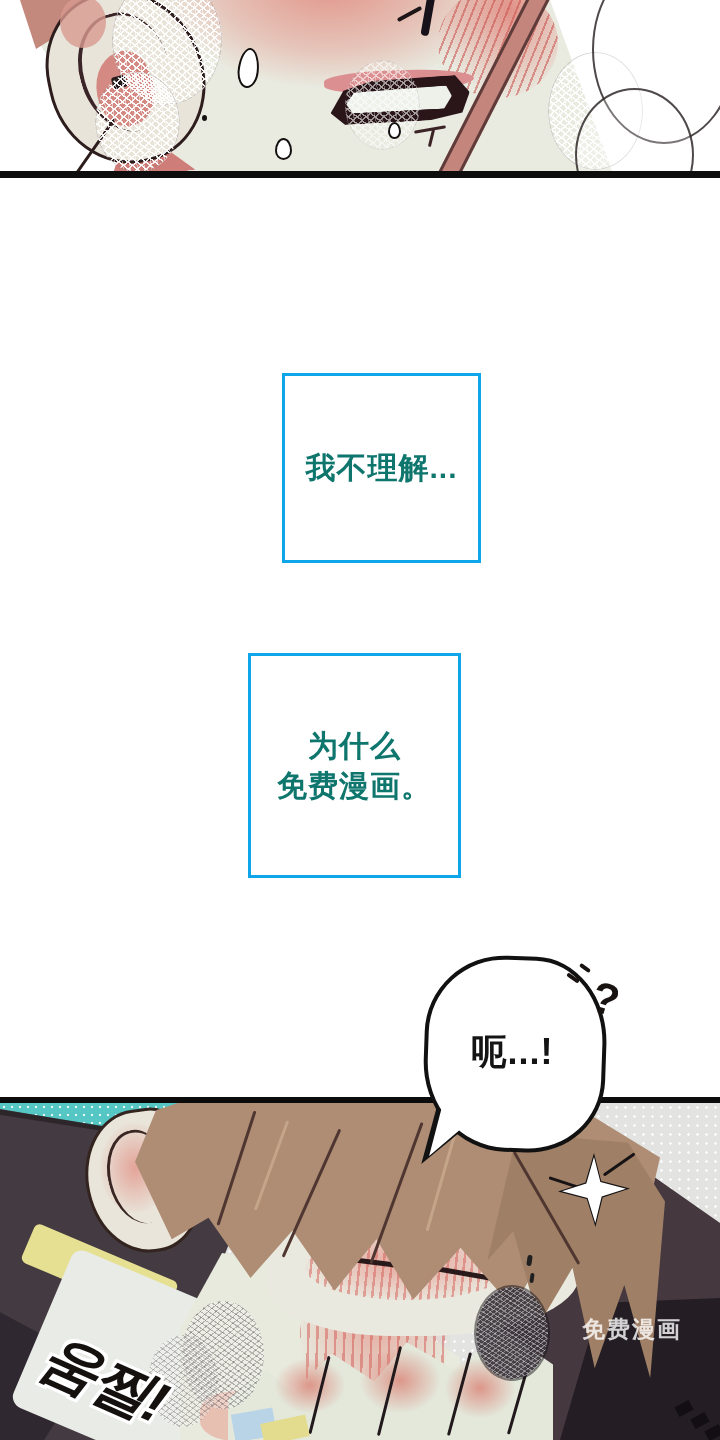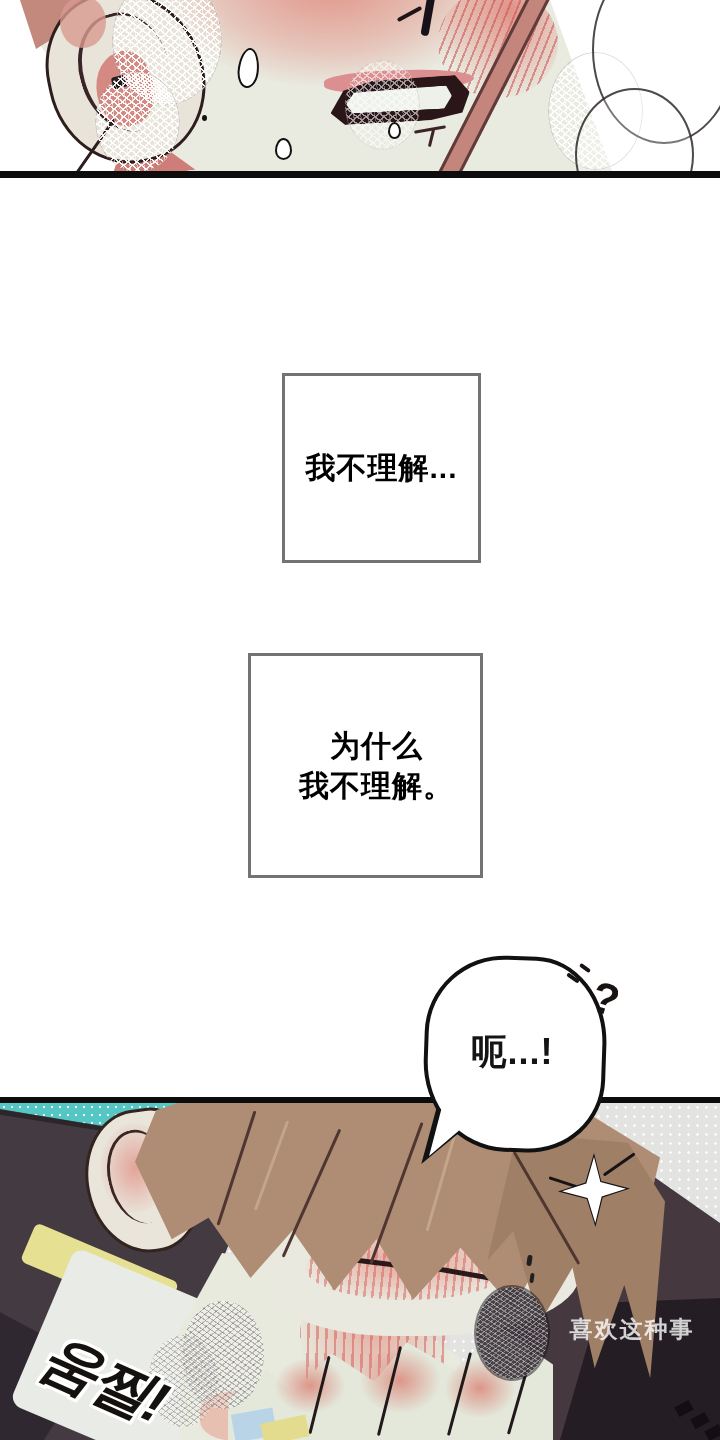--- a/index.html
+++ b/index.html
@@ -51,22 +51,22 @@
       repeating-linear-gradient(38deg,rgba(255,255,255,.95) 0 1.4px,rgba(255,255,255,0) 1.4px 5.5px),
       repeating-linear-gradient(-42deg,rgba(255,255,255,.9) 0 1.4px,rgba(255,255,255,0) 1.4px 6px),
       repeating-linear-gradient(80deg,rgba(255,255,255,.55) 0 1px,transparent 1px 7px);
     box-shadow:inset 0 0 0 1px rgba(120,110,105,.3);}
   .oc{border:2px solid rgba(35,28,28,.8);border-radius:50%;background:rgba(255,255,255,.25);}
 
   .drop{background:#fff;border:2.5px solid #13100f;border-radius:50% 50% 50% 50%/58% 58% 42% 42%;}
   .dot{background:#15110f;border-radius:50%;}
 
   
-  .textbox{background:#fff;border:3px solid #737373;display:flex;flex-direction:column;
-    align-items:center;justify-content:center;color:#000000;font-weight:700;
+  .textbox{background:#fff;border:3px solid #0ea5e9;display:flex;flex-direction:column;
+    align-items:center;justify-content:center;color:#0f766e;font-weight:700;
     font-size:30px;line-height:40px;letter-spacing:1px;text-align:center;}
 
   
   .bubble{left:424px;top:956px;width:174px;height:188px;background:#fff;border:4px solid #111;
     border-radius:44% 40% 42% 46%/40% 44% 38% 46%;transform:rotate(2deg);z-index:9;}
   .tail-black{left:420px;top:1098px;width:64px;height:66px;background:#121212;
     clip-path:polygon(2% 100%,30% 0,100% 22%);z-index:8;}
   .tail-white{left:428px;top:1096px;width:56px;height:60px;background:#fff;
     clip-path:polygon(2% 100%,30% 0,100% 22%);z-index:10;}
   .bubble-text{left:446px;top:1028px;width:132px;text-align:center;font-size:36px;font-weight:700;
@@ -200,23 +200,23 @@
     <div class="abs drop" style="left:238px;top:48px;width:17px;height:36px;transform:rotate(6deg);"></div>
     <div class="abs drop" style="left:275px;top:138px;width:13px;height:18px;"></div>
     <div class="abs drop" style="left:388px;top:122px;width:9px;height:13px;"></div>
     <div class="abs dot" style="left:202px;top:115px;width:5px;height:6px;"></div>
   </div>
 
   <div class="abs textbox" style="left:282px;top:373px;width:193px;height:184px;">
     <span>我不理解...</span>
   </div>
 
-  <div class="abs textbox" style="left:248px;top:653px;width:207px;height:219px;padding-left:22px;">
+  <div class="abs textbox" style="left:248px;top:653px;width:207px;height:219px;">
     <span>为什么</span>
-    <span>我不理解。</span>
+    <span>免费漫画。</span>
   </div>
 
   <div class="abs tail-black"></div>
   <div class="abs bubble"></div>
   <div class="abs tail-white"></div>
   <div class="abs bubble-text">呃...!</div>
   <div class="abs qmark">?</div>
   <div class="abs qdash" style="left:566px;top:976px;width:14px;height:4px;transform:rotate(35deg);"></div>
   <div class="abs qdash" style="left:579px;top:966px;width:12px;height:4px;transform:rotate(35deg);"></div>
 
@@ -268,19 +268,19 @@
     <div class="abs star-w"></div>
     <div class="abs ball-dark"></div>
     <div class="abs ball-light" style="left:182px;top:198px;width:82px;height:108px;"></div>
     <div class="abs ball-light" style="left:148px;top:232px;width:70px;height:92px;opacity:.8;"></div>
     <div class="abs drop" style="left:70px;top:200px;width:14px;height:28px;transform:rotate(4deg);"></div>
     <div class="abs drop" style="left:172px;top:158px;width:10px;height:20px;"></div>
     <div class="abs drop" style="left:464px;top:45px;width:12px;height:24px;transform:rotate(-5deg);"></div>
   </div>
 
   <div class="abs wm">
-    <div class="wm-tag">喜欢这种事</div>
+    <div class="wm-tag">免费漫画</div>
   </div>
   <div class="abs colon-a"></div>
   <div class="abs colon-b"></div>
   <div class="abs sfx">움찔!</div>
 
 </div>
 
 </body></html>

